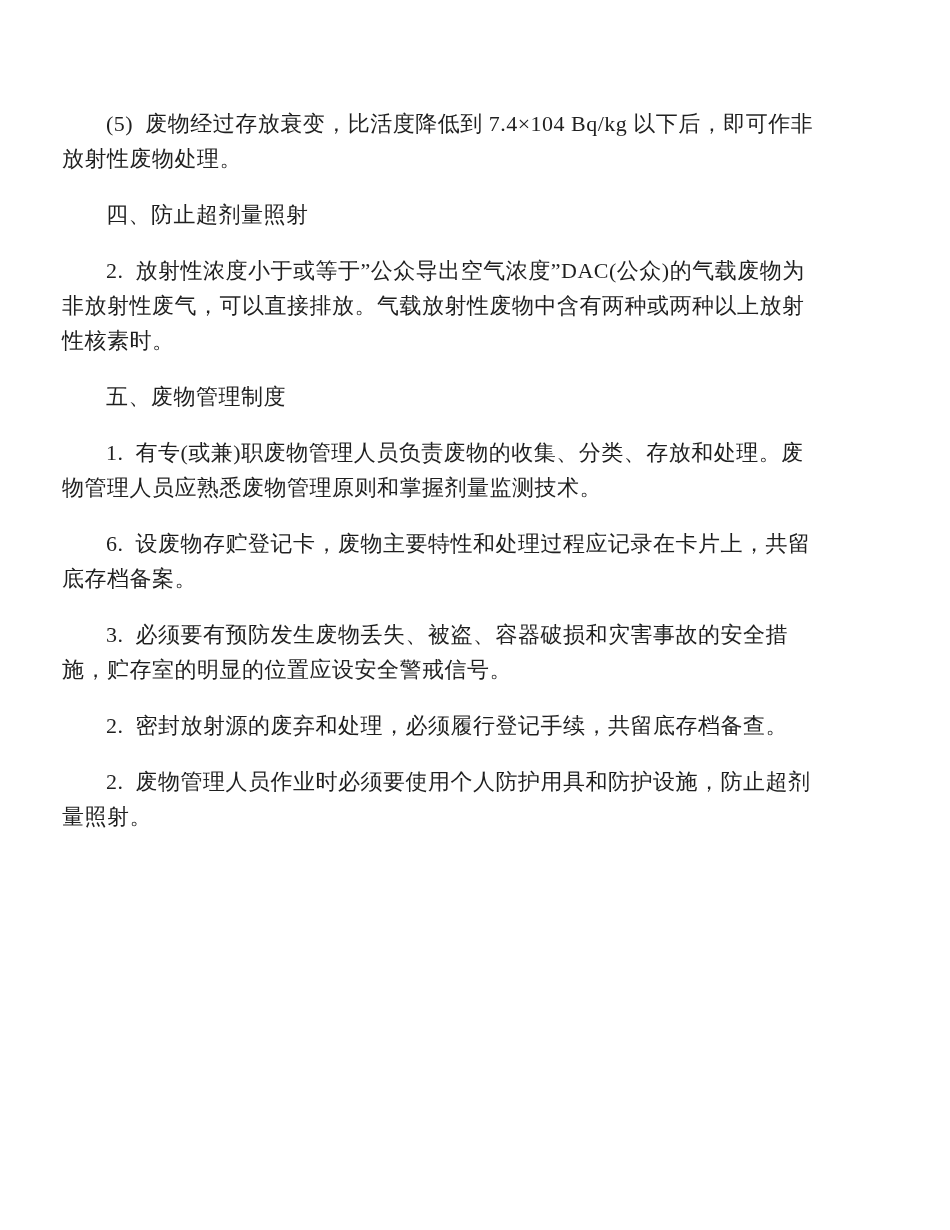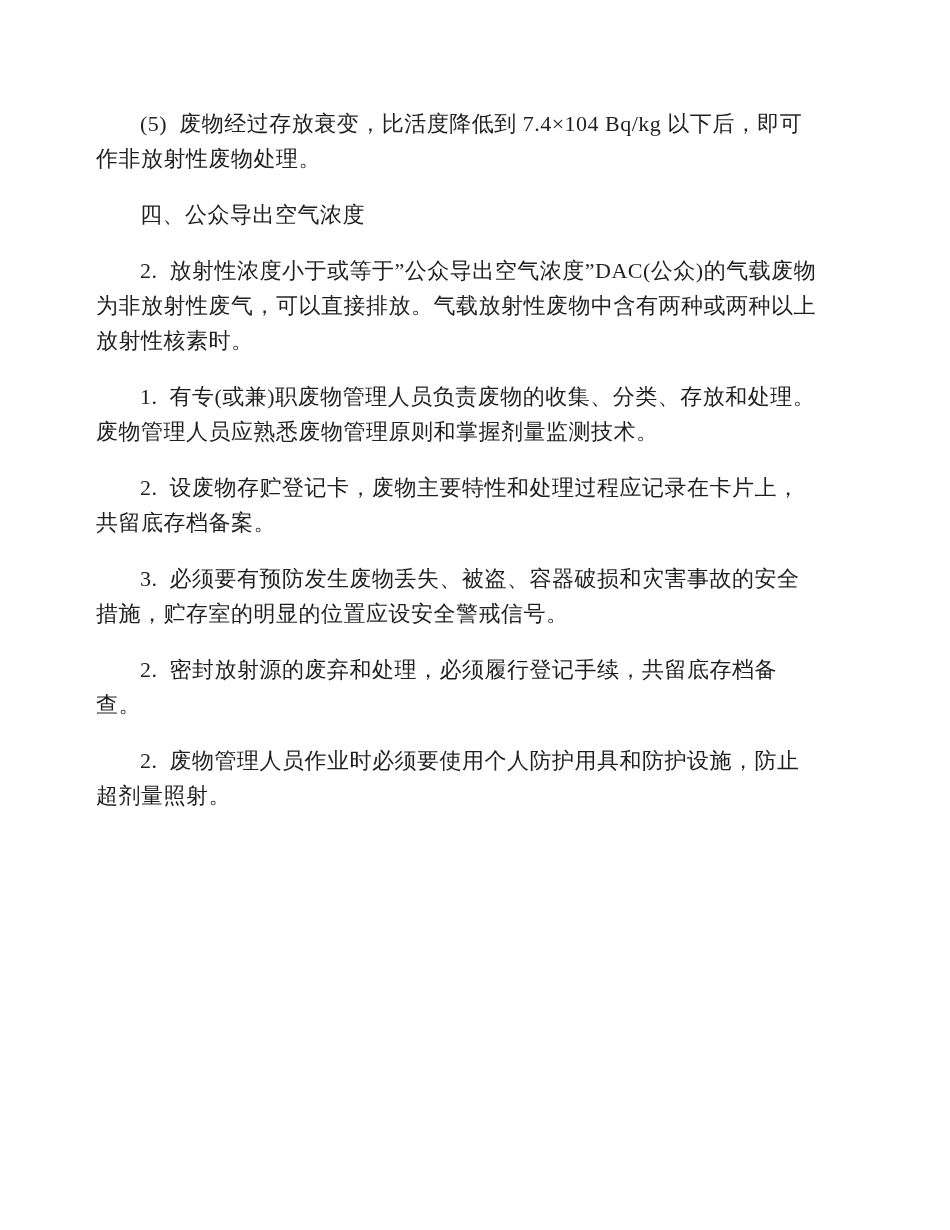--- a/index.html
+++ b/index.html
@@ -10,39 +10,40 @@
   body {
     width: 950px;
     height: 1230px;
     overflow: hidden;
     font-family: "Liberation Serif", "DejaVu Serif", serif;
   }
   .doc-page {
     box-sizing: border-box;
     width: 950px;
     height: 1230px;
-    padding: 106px 130px 0 96px;
+    padding: 106px 130px 0 62px;
     background: #ffffff;
   }
   .doc-page p {
     margin: 0 0 21px 0;
     font-size: 22px;
     line-height: 35px;
     letter-spacing: 0.5px;
     color: #1f1f1f;
     text-indent: 2em;
     white-space: pre-wrap;
     text-align: left;
   }
 </style>
 </head>
 <body>
 
 <main class="doc-page">
   <p>(5)  废物经过存放衰变，比活度降低到 7.4×104 Bq/kg 以下后，即可作非放射性废物处理。</p>
-  <p>四、公众导出空气浓度</p>
+  <p>四、防止超剂量照射</p>
   <p>2.  放射性浓度小于或等于”公众导出空气浓度”DAC(公众)的气载废物为非放射性废气，可以直接排放。气载放射性废物中含有两种或两种以上放射性核素时。</p>
+  <p>五、废物管理制度</p>
   <p>1.  有专(或兼)职废物管理人员负责废物的收集、分类、存放和处理。废物管理人员应熟悉废物管理原则和掌握剂量监测技术。</p>
-  <p>2.  设废物存贮登记卡，废物主要特性和处理过程应记录在卡片上，共留底存档备案。</p>
+  <p>6.  设废物存贮登记卡，废物主要特性和处理过程应记录在卡片上，共留底存档备案。</p>
   <p>3.  必须要有预防发生废物丢失、被盗、容器破损和灾害事故的安全措施，贮存室的明显的位置应设安全警戒信号。</p>
   <p>2.  密封放射源的废弃和处理，必须履行登记手续，共留底存档备查。</p>
   <p>2.  废物管理人员作业时必须要使用个人防护用具和防护设施，防止超剂量照射。</p>
 </main>
 
 </body></html>

